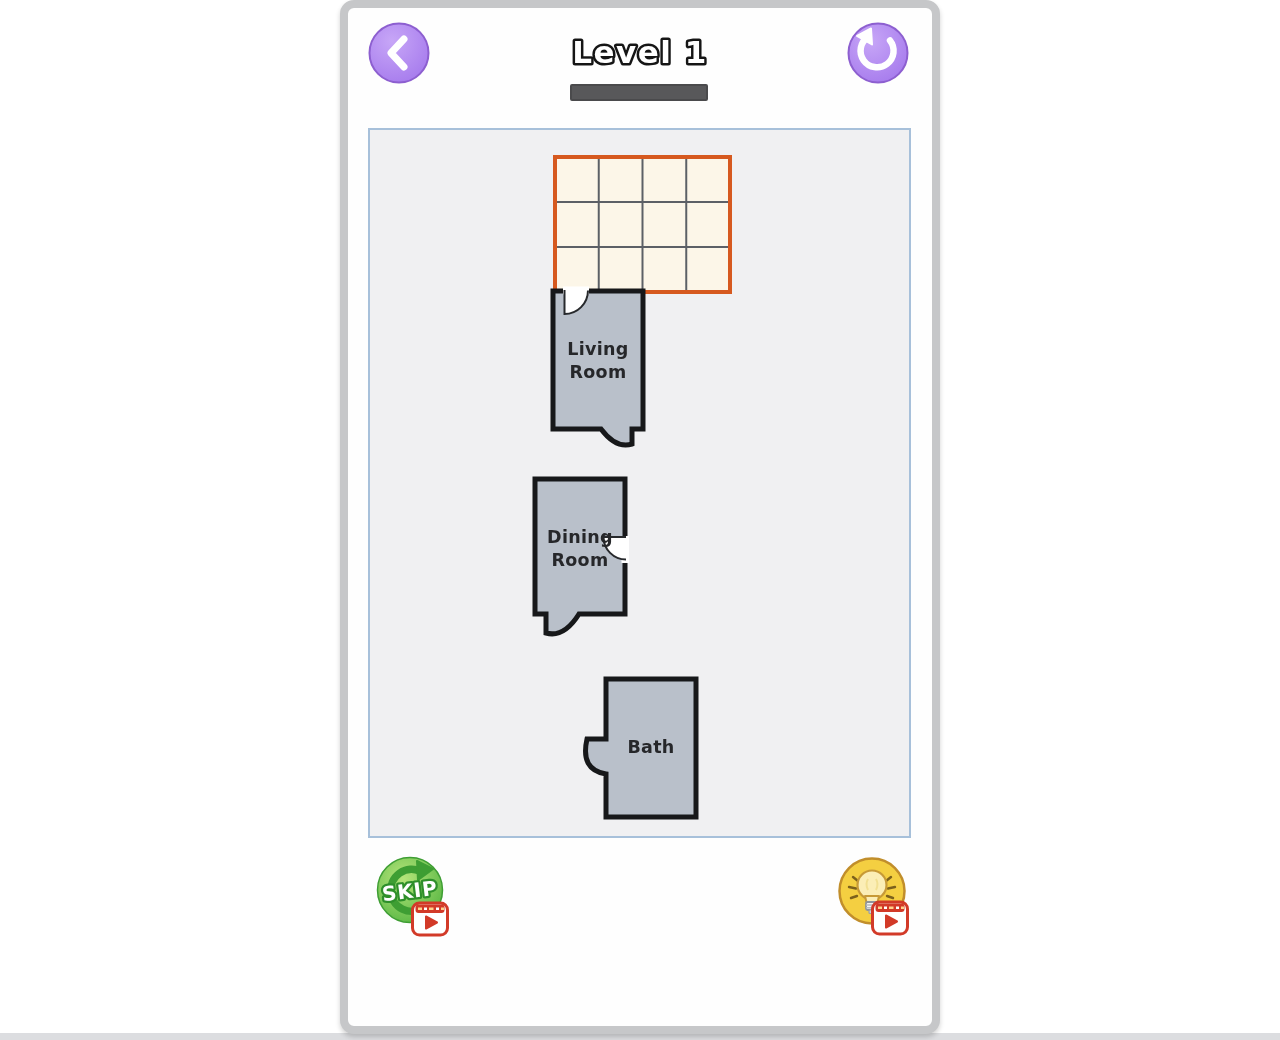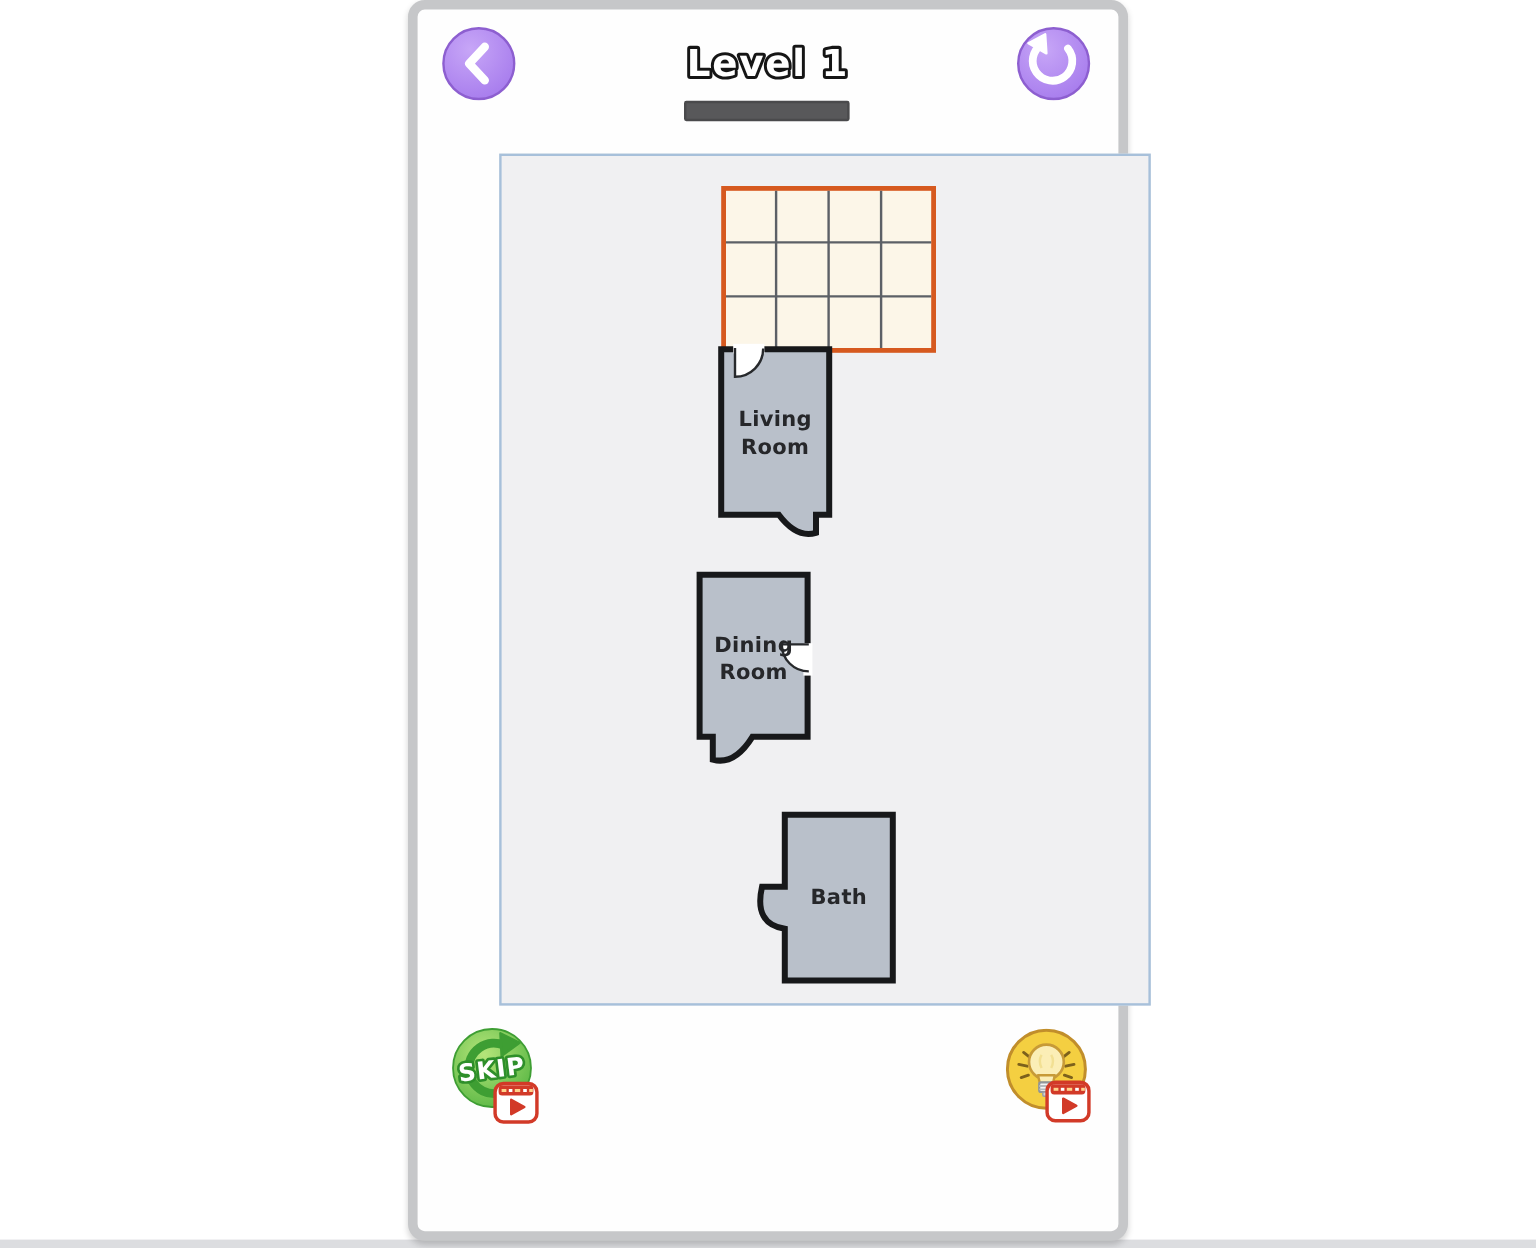--- a/index.html
+++ b/index.html
@@ -13,21 +13,21 @@
   }
   .nav-btn { position:absolute; width:62px; height:62px; cursor:pointer; }
   .nav-btn svg { display:block; }
   .title-svg { position:absolute; left:540px; top:31px; width:200px; height:48px; }
   .progress-bar {
     position:absolute; left:570px; top:84px; width:138px; height:17px;
     background:#58585a; border:2px solid #4a4a4c; border-radius:2px;
   }
   .play-area {
     position:absolute; left:368px; top:128px; width:543px; height:710px;
-    background:#f0f0f2; border:2px solid #a7c0da;margin-left:48px;
+    background:#f0f0f2; border:2px solid #a7c0da;
   }
   .play-area svg { display:block; }
   .footer-btn { position:absolute; cursor:pointer; }
   .room-label { font-family:"DejaVu Sans", sans-serif; font-weight:bold; font-size:17.5px; fill:#26272a; letter-spacing:0.3px; }
   .bubble-text { font-family:"DejaVu Sans", sans-serif; font-weight:bold; }
 </style>
 </head>
 <body>
 
 <div class="page">

